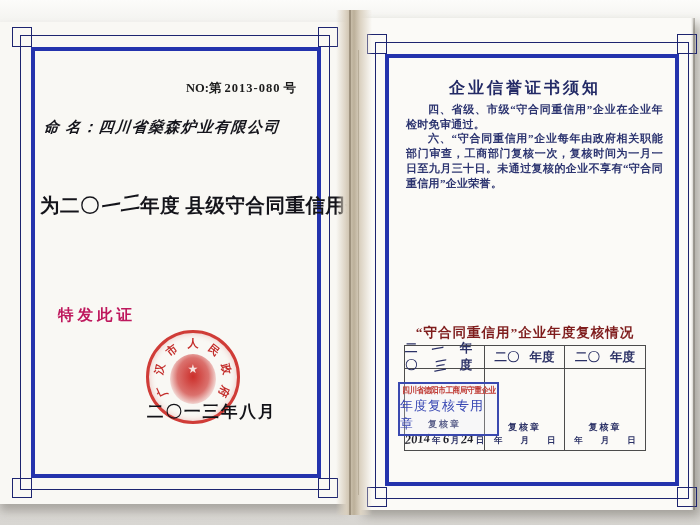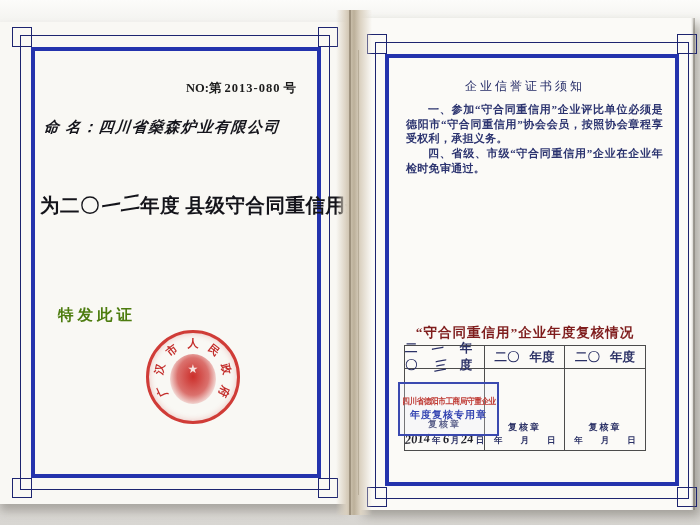--- a/index.html
+++ b/index.html
@@ -35,42 +35,42 @@
     position:absolute; left:44px; top:96px; font-size:15px; font-weight:700; color:#15151c;
     font-style:italic; transform:skewX(-5deg); letter-spacing:1.5px; white-space:nowrap;
   }
   .award {
     position:absolute; left:40px; top:170px; width:292px; font-size:19.5px; font-weight:700;
     color:#14141a; white-space:nowrap; letter-spacing:.5px;
   }
   .award .hw-fill { display:inline-block; transform:rotate(-9deg) translateY(-1px); font-style:italic; }
   .issue-statement {
     position:absolute; left:58px; top:283px; font-size:15.5px; font-weight:700;
-    letter-spacing:4px; color:#4d7c0f;
+    letter-spacing:4px; color:#be185d;
   }
   .seal {
     position:absolute; left:146px; top:308px; width:94px; height:94px; z-index:1;
     border:3px solid rgba(201,33,28,.88); border-radius:50%;
     box-shadow:inset 0 0 6px rgba(201,33,28,.25);
   }
   .seal-arc { position:absolute; inset:0; color:rgba(190,26,24,.92); }
   .seal-emblem {
     position:absolute; left:50%; top:52%; width:46px; height:50px; transform:translate(-50%,-50%);
     background:radial-gradient(ellipse at 50% 45%, rgba(200,30,26,.92) 0%, rgba(200,30,26,.62) 48%, rgba(200,30,26,.18) 70%, transparent 78%);
     border-radius:50%;
   }
   .seal-star { position:absolute; left:50%; top:30%; transform:translate(-50%,-50%); font-size:12px; color:#f6e3e0; }
   .issue-date {
     position:absolute; left:147px; top:379px; z-index:2; font-size:16.5px; font-weight:700;
     letter-spacing:2px; color:#131318;
   }
 
   
   .notice-title { position:absolute; left:0; top:60px; width:100%; text-align:center;
-    font-size:12px; font-weight:400; letter-spacing:3px; color:#232a66; }
+    font-size:16px; font-weight:700; letter-spacing:3px; color:#232a66; }
   .notice-body { position:absolute; left:49px; top:84px; width:257px; color:#2c3470; }
   .notice-body p {
     font-size:11px; line-height:14.7px; font-weight:700; text-align:justify; text-indent:2em;
     letter-spacing:.3px;
   }
   .review-title { position:absolute; left:0; top:306px; width:100%; text-align:center;
     font-size:13.5px; font-weight:700; color:#7f1d1d; letter-spacing:1px; }
   .review-table {
     position:absolute; left:47px; top:327px; width:242px; height:106px;
     display:flex; border:1px solid #4c4c4c; color:#2b3166;
@@ -89,21 +89,21 @@
   .blank .chop-date .u { margin:0 9px; }
   .chop-date .hw { font-size:12.5px; font-style:italic; color:#1d1d26;
     display:inline-block; transform:rotate(-5deg); }
   .review-stamp {
     position:absolute; left:-7px; top:1px; width:101px; height:54px; z-index:3;
     border:2.5px solid #3a49b0; background:rgba(235,238,250,.25);
     display:flex; flex-direction:column; align-items:center; justify-content:center;margin-top:12px;
   }
   .stamp-l1 { font-size:8.5px; font-weight:700; color:#bf3a34; white-space:nowrap;
     transform:scaleX(.9); letter-spacing:-.5px; }
-  .stamp-l2 { font-size:10px; font-weight:700; color:#3545b2; letter-spacing:1px; }
+  .stamp-l2 { font-size:13px; font-weight:400; color:#3545b2; letter-spacing:1px; }
   .edge-shade { position:absolute; right:-2px; top:0; width:4px; height:100%;
     background:linear-gradient(90deg, rgba(140,135,125,0), rgba(110,105,95,.5)); }
 </style>
 </head>
 <body>
 
 <div class="photo">
 
   <div class="page page-left">
     <div>
@@ -137,42 +137,43 @@
           <span style="position: absolute; left: 50%; top: 50%; font-size: 11px; font-weight: 700; transform: translate(-50%, -50%) rotate(0deg) translateY(-34px);">人</span>
           <span style="position: absolute; left: 50%; top: 50%; font-size: 11px; font-weight: 700; transform: translate(-50%, -50%) rotate(38.3333deg) translateY(-34px);">民</span>
           <span style="position: absolute; left: 50%; top: 50%; font-size: 11px; font-weight: 700; transform: translate(-50%, -50%) rotate(76.6667deg) translateY(-34px);">政</span>
           <span style="position: absolute; left: 50%; top: 50%; font-size: 11px; font-weight: 700; transform: translate(-50%, -50%) rotate(115deg) translateY(-34px);">府</span>
         </div>
       <div class="seal-emblem">
         <span class="seal-star">★</span>
       </div>
     </div>
 
+    <div class="issue-date">二〇一三年八月</div>
   </div>
 
   <div class="fold">
     <div class="crease1"></div>
     <div class="crease2"></div>
   </div>
 
   <div class="page page-right">
     <div>
       <div class="b-outer" style="left:18px; top:24px; width:314px; height:457px;"></div>
       <div class="corner" style="left:10px; top:16px;"></div>
       <div class="corner" style="left:320px; top:16px;"></div>
       <div class="corner" style="left:10px; top:469px;"></div>
       <div class="corner" style="left:320px; top:469px;"></div>
       <div class="b-inner" style="left:28px; top:36px; width:294px; height:432px;"></div>
     </div>
 
     <div class="notice-title">企业信誉证书须知</div>
 
     <div class="notice-body">
-      <p>一、参加“守合同重信用”企业评比单位必须是德阳市“守合同重信用”协会会员，按照协会章程享受权利，承担义务。</p>
       <p>四、省级、市级“守合同重信用”企业在企业年检时免审通过。</p>
+      <p>六、“守合同重信用”企业每年由政府相关职能部门审查，工商部门复核一次，复核时间为一月一日至九月三十日。未通过复核的企业不享有“守合同重信用”企业荣誉。</p>
     </div>
 
     <div class="review-title">“守合同重信用”企业年度复核情况</div>
 
     <div class="review-table">
 
       <div class="rt-col">
         <div class="rt-year">
           <span>二〇</span>
             <span class="hw-fill">一三</span>

